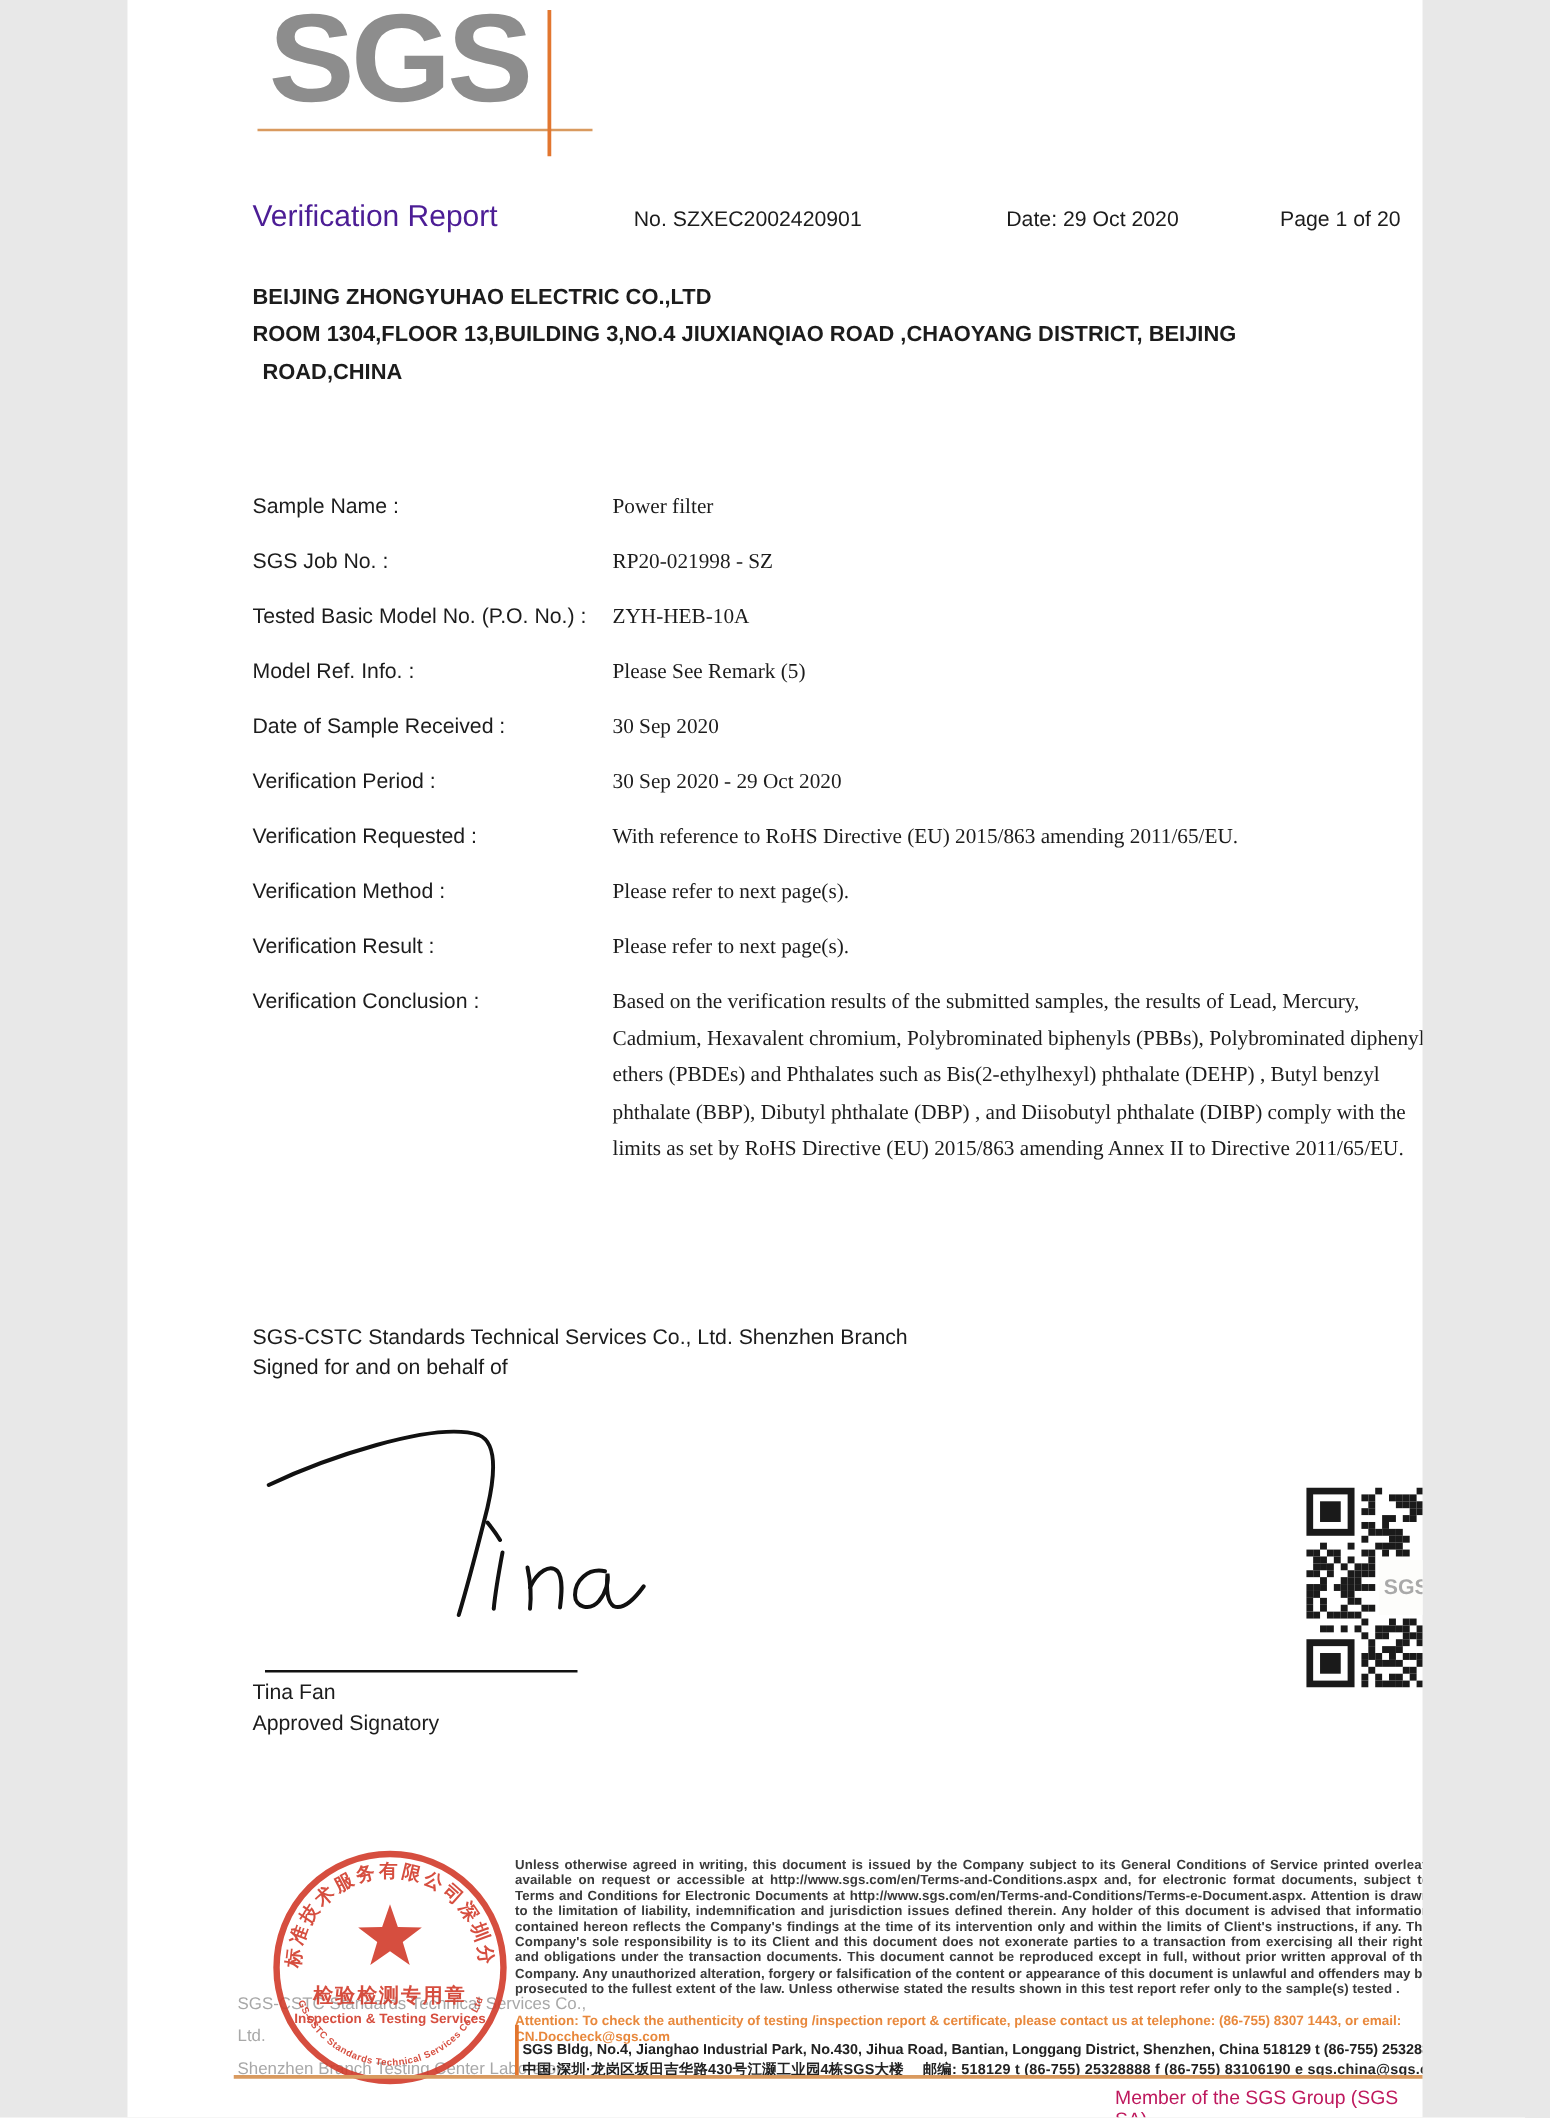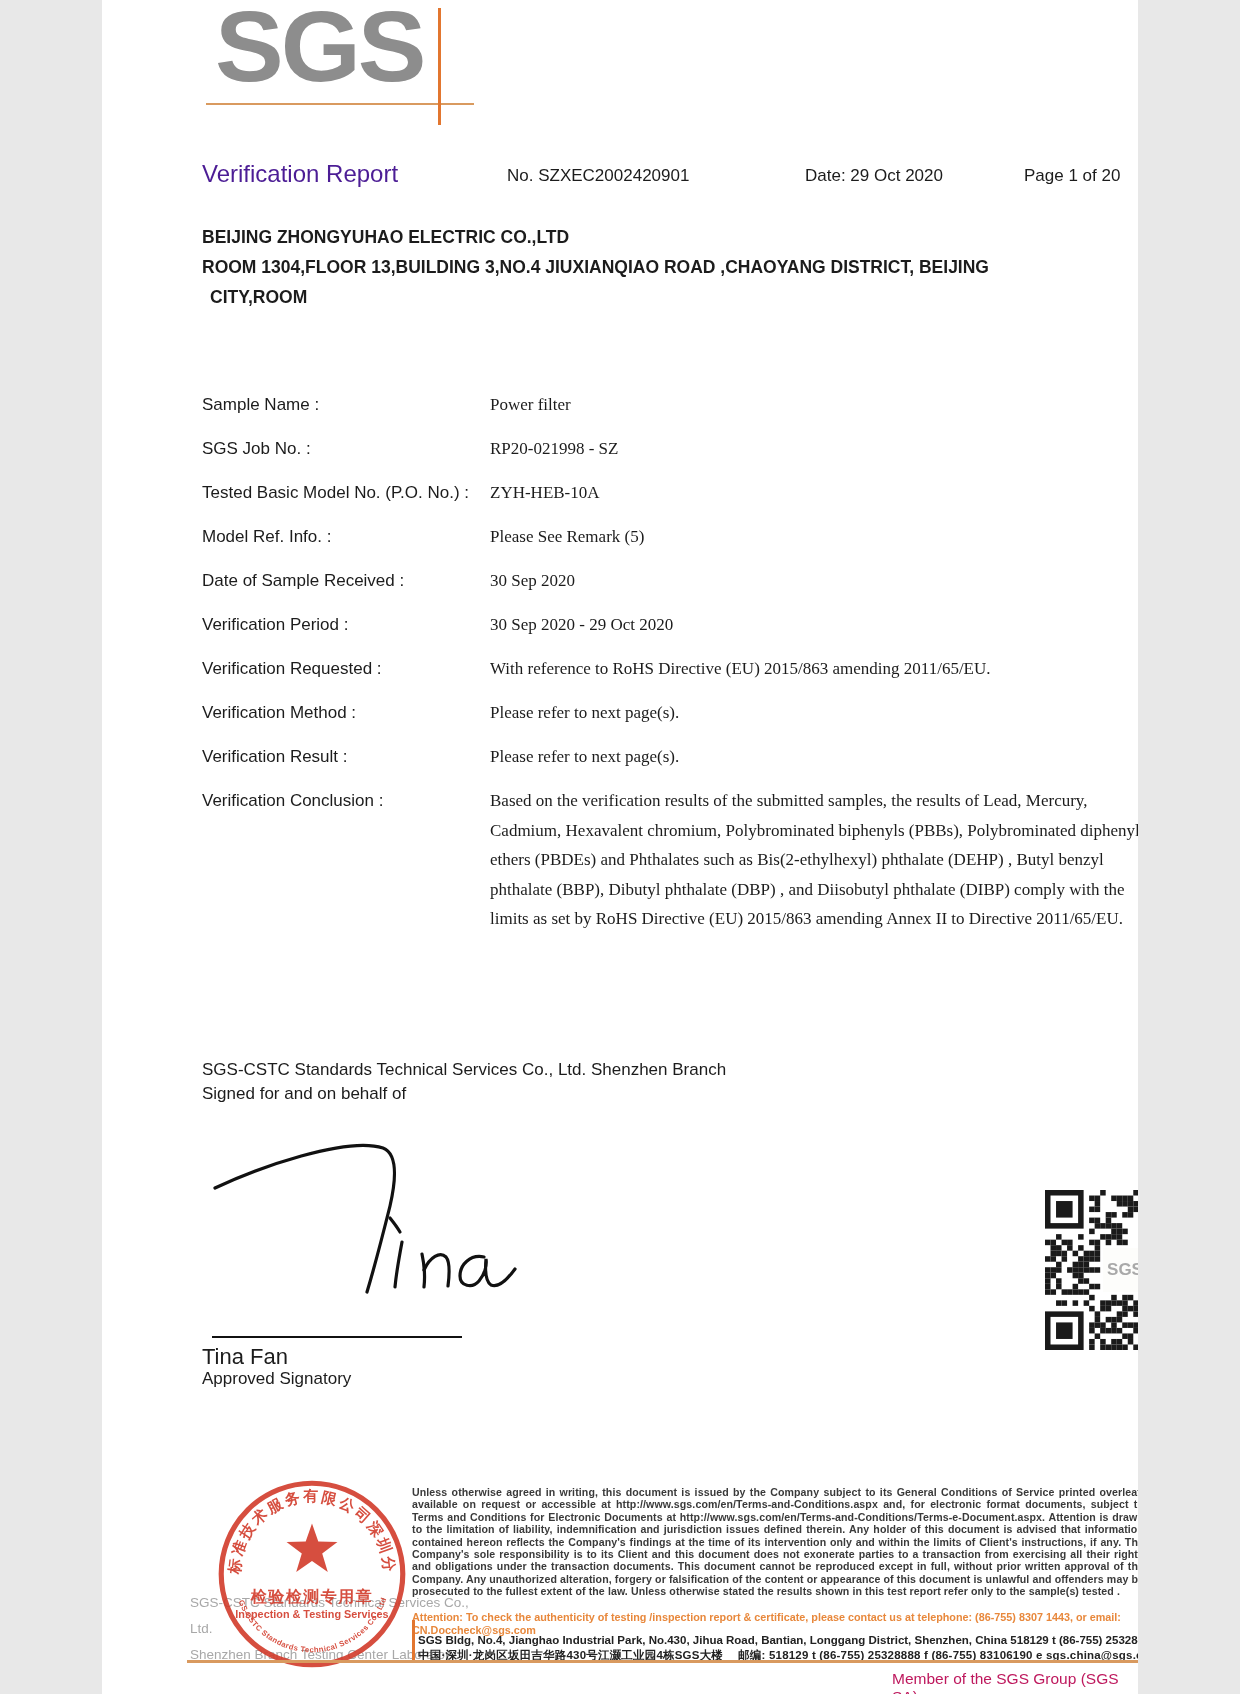--- a/index.html
+++ b/index.html
@@ -23,21 +23,21 @@
   
   .fields { position:absolute; left:100px; top:390px; width:950px; }
   .field-row { display:flex; margin-bottom:14.5px; }
   .field-label { width:288px; padding-right:18px; font-size:17px; line-height:29px; flex:none; }
   .field-value { flex:1; font-size:17px; line-height:29.5px;font-family:Liberation Serif, serif; }
 
   
   .signed-block { position:absolute; left:100px; top:1058px; font-size:17px; line-height:24px; }
   .sig-svg { position:absolute; left:95px; top:1120px; }
   .sig-line { position:absolute; left:110px; top:1336px; width:250px; height:2px; background:#111; }
-  .sig-name { position:absolute; left:100px; top:1344px; font-size:22px; }
+  .sig-name { position:absolute; left:100px; top:1344px; font-size:17px; }
   .sig-role { position:absolute; left:100px; top:1369px; font-size:17px; }
 
   
   .qr { position:absolute; left:943px; top:1190px; width:160px; height:160px; }
   .qr-logo { position:absolute; left:58px; top:58px; width:44px; height:44px; background:#fdfdfb; display:flex; align-items:center; justify-content:center; font-size:17px; font-weight:bold; color:#a9a9a9; }
 
   
   .company-gray { position:absolute; left:88px; top:1590px; width:300px; color:#a8a8a8; font-size:13.5px; line-height:26px; }
   .stamp-svg { position:absolute; left:112px; top:1476px; opacity:0.9; }
 
@@ -61,21 +61,21 @@
   <div class="logo-vline"></div>
 
   <div class="doc-title">Verification Report</div>
   <div class="report-no">No. SZXEC2002420901</div>
   <div class="report-date">Date: 29 Oct 2020</div>
   <div class="report-page">Page 1 of 20</div>
 
   <div class="client">
     <div>BEIJING ZHONGYUHAO ELECTRIC CO.,LTD</div>
     <div>ROOM 1304,FLOOR 13,BUILDING 3,NO.4 JIUXIANQIAO ROAD ,CHAOYANG DISTRICT, BEIJING</div>
-    <div style="padding-left:8px;">CITY,ROOM</div>
+    <div style="padding-left:8px;">ROAD,CHINA</div>
   </div>
 
   <div class="fields" id="fields">
       <div class="field-row">
         <div class="field-label">Sample Name :</div>
         <div class="field-value">Power filter</div>
       </div>
       <div class="field-row">
         <div class="field-label">SGS Job No. :</div>
         <div class="field-value">RP20-021998 - SZ</div>

